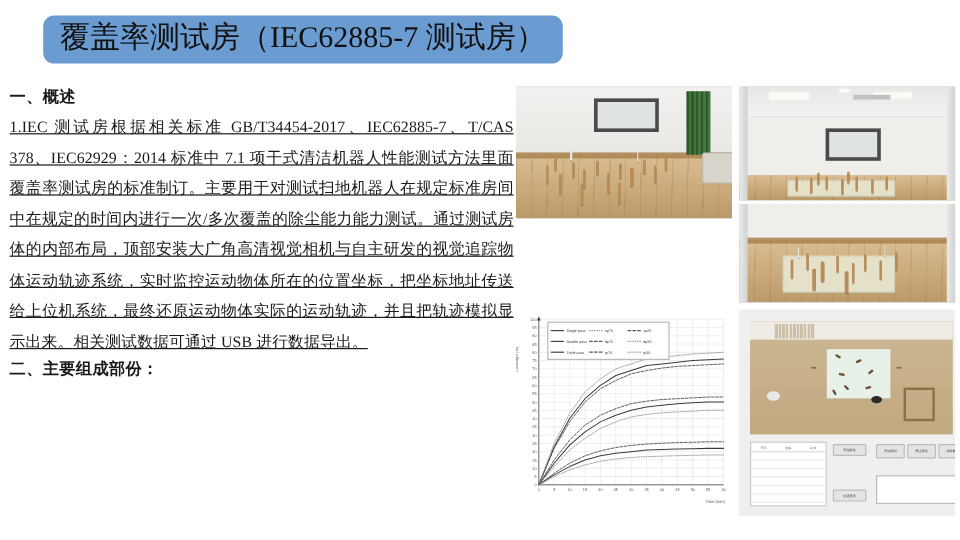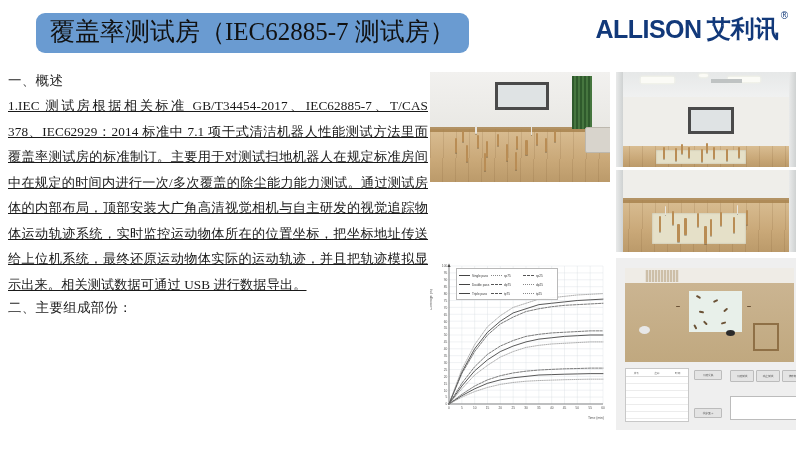--- a/index.html
+++ b/index.html
@@ -45,21 +45,21 @@
     font-size:10px;color:#12397a;margin-left:2px;margin-top:-6px;
   }
 
   
   .textcol{
     position:absolute;left:8px;top:70px;width:420px;height:360px;
     font-family:"Liberation Serif","DejaVu Serif",serif;
     color:#1a1a1a;
   }
   .heading{
-    font-size:13.5px;font-weight:normal;line-height:22px;margin:0 0 1px 0;
+    font-size:13.5px;font-weight:bold;line-height:22px;margin:0 0 1px 0;
     letter-spacing:0.3px;
   }
   .para{
     font-size:13.2px;line-height:25.5px;margin:0;
     text-align:justify;letter-spacing:0.1px;text-decoration:underline;
   }
 
   
   .photo{position:absolute;overflow:hidden;background:#cfcfcf;}
 
@@ -155,25 +155,20 @@
   .sw-input{position:absolute;background:#fff;border:1px solid #bcbcbc;}
 </style>
 </head>
 <body>
 
 <div class="slide">
 
   <div class="header">
     <div class="title-box">
       <div class="title-text">覆盖率测试房（IEC62885-7 测试房）</div>
-    </div>
-    <div class="logo">
-      <span class="logo-en">ALLISON</span>
-      <span class="logo-cn">艾利讯</span>
-      <span class="logo-r">®</span>
     </div>
   </div>
 
   <div class="textcol">
     <p class="heading">一、概述</p>
     <p class="para">1.IEC 测试房根据相关标准 GB/T34454-2017、IEC62885-7、T/CAS 378、IEC62929：2014 标准中 7.1 项干式清洁机器人性能测试方法里面覆盖率测试房的标准制订。主要用于对测试扫地机器人在规定标准房间中在规定的时间内进行一次/多次覆盖的除尘能力能力测试。通过测试房体的内部布局，顶部安装大广角高清视觉相机与自主研发的视觉追踪物体运动轨迹系统，实时监控运动物体所在的位置坐标，把坐标地址传送给上位机系统，最终还原运动物体实际的运动轨迹，并且把轨迹模拟显示出来。相关测试数据可通过 USB 进行数据导出。</p>
     <p class="heading">二、主要组成部份：</p>
   </div>
 
   <div class="photo" id="photo-room-posts">

